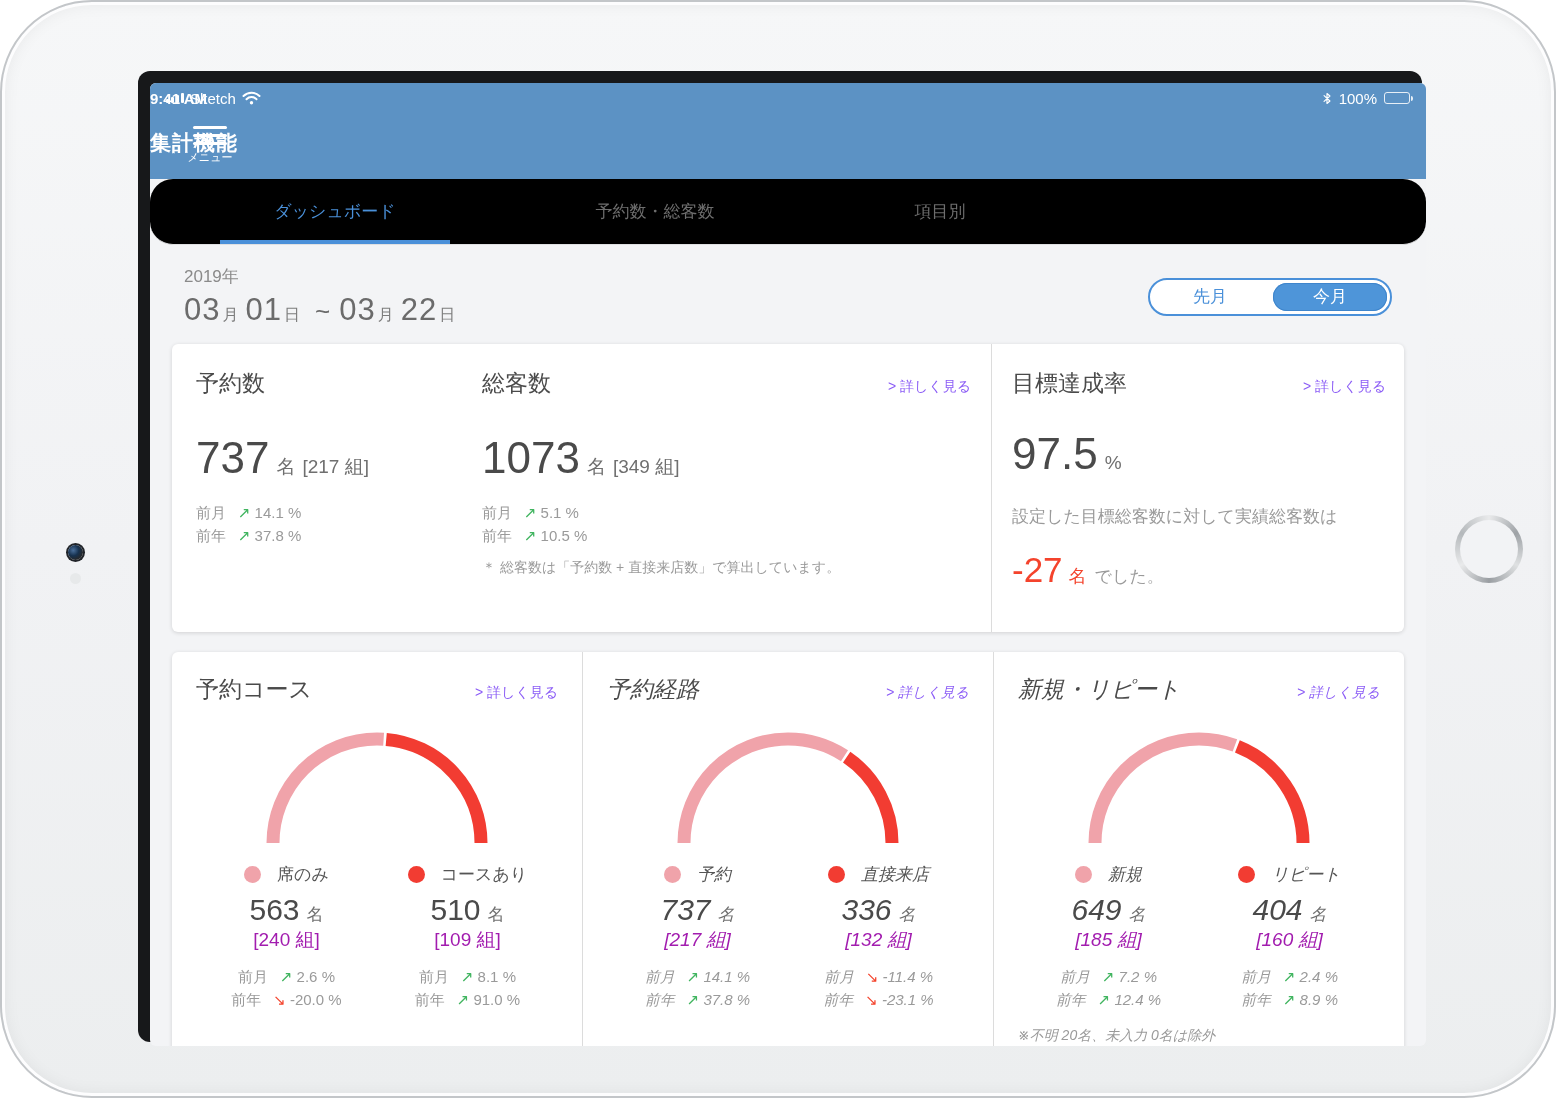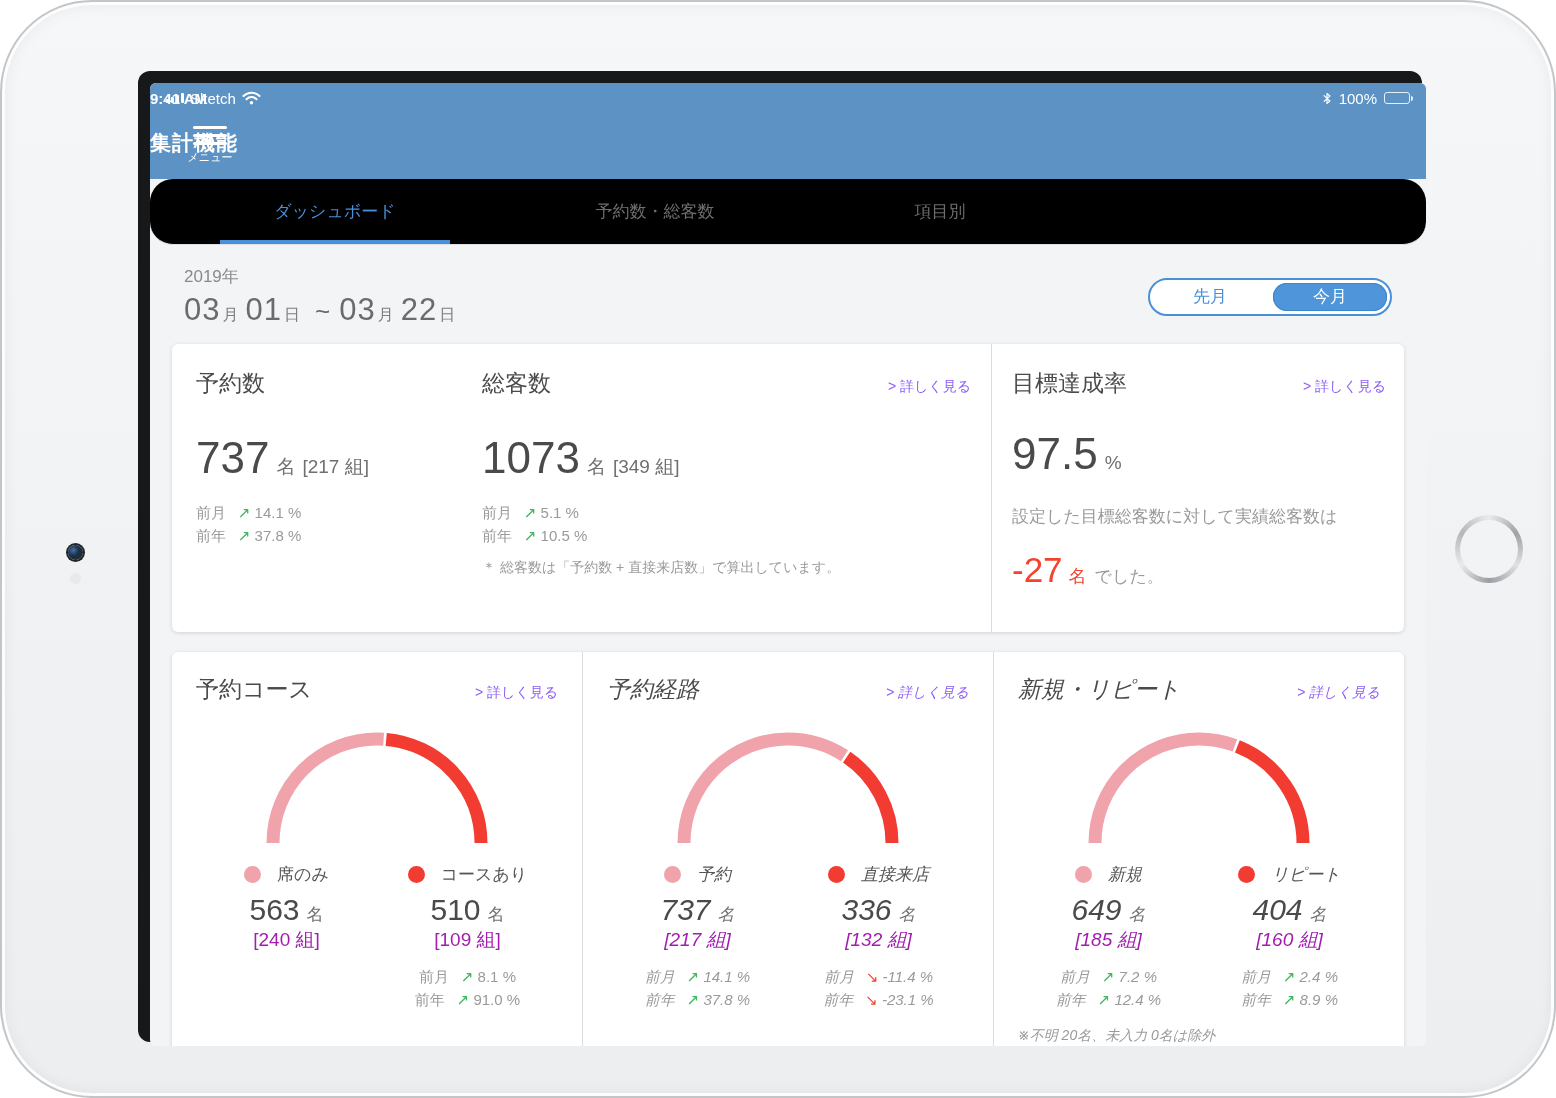--- a/index.html
+++ b/index.html
@@ -235,20 +235,24 @@
               <path class="arc-b" d="M 16 118 A 104 104 0 0 1 224 118" pathLength="1000" fill="none" stroke-width="13" stroke="#F23C32" stroke-dasharray="471.30288909599244 2000" stroke-dashoffset="-528.6971109040076"></path>
             </svg>
             <div class="legend-row">
               <div class="seg-col">
                 <div class="legend">
                     <span class="dot" style="background: rgb(240, 163, 170);"></span>
                     <span>席のみ</span>
                   </div>
                 <div class="seg-num"><span>563</span><span class="num-unit">名</span></div>
                 <div class="seg-groups">[240 組]</div>
+                <div class="seg-stats">
+                  <div class="stat"><span class="stat-label">前月</span><span class="stat-arrow" style="color: rgb(65, 181, 96);">↗</span><span class="stat-value">2.6 %</span></div>
+                  <div class="stat"><span class="stat-label">前年</span><span class="stat-arrow" style="color: rgb(244, 67, 44);">↘</span><span class="stat-value">-20.0 %</span></div>
+                </div>
               </div>
               <div class="seg-col">
                 <div class="legend">
                     <span class="dot" style="background: rgb(242, 60, 50);"></span>
                     <span>コースあり</span>
                   </div>
                 <div class="seg-num"><span>510</span><span class="num-unit">名</span></div>
                 <div class="seg-groups">[109 組]</div>
                 <div class="seg-stats">
                   <div class="stat"><span class="stat-label">前月</span><span class="stat-arrow" style="color: rgb(65, 181, 96);">↗</span><span class="stat-value">8.1 %</span></div>

